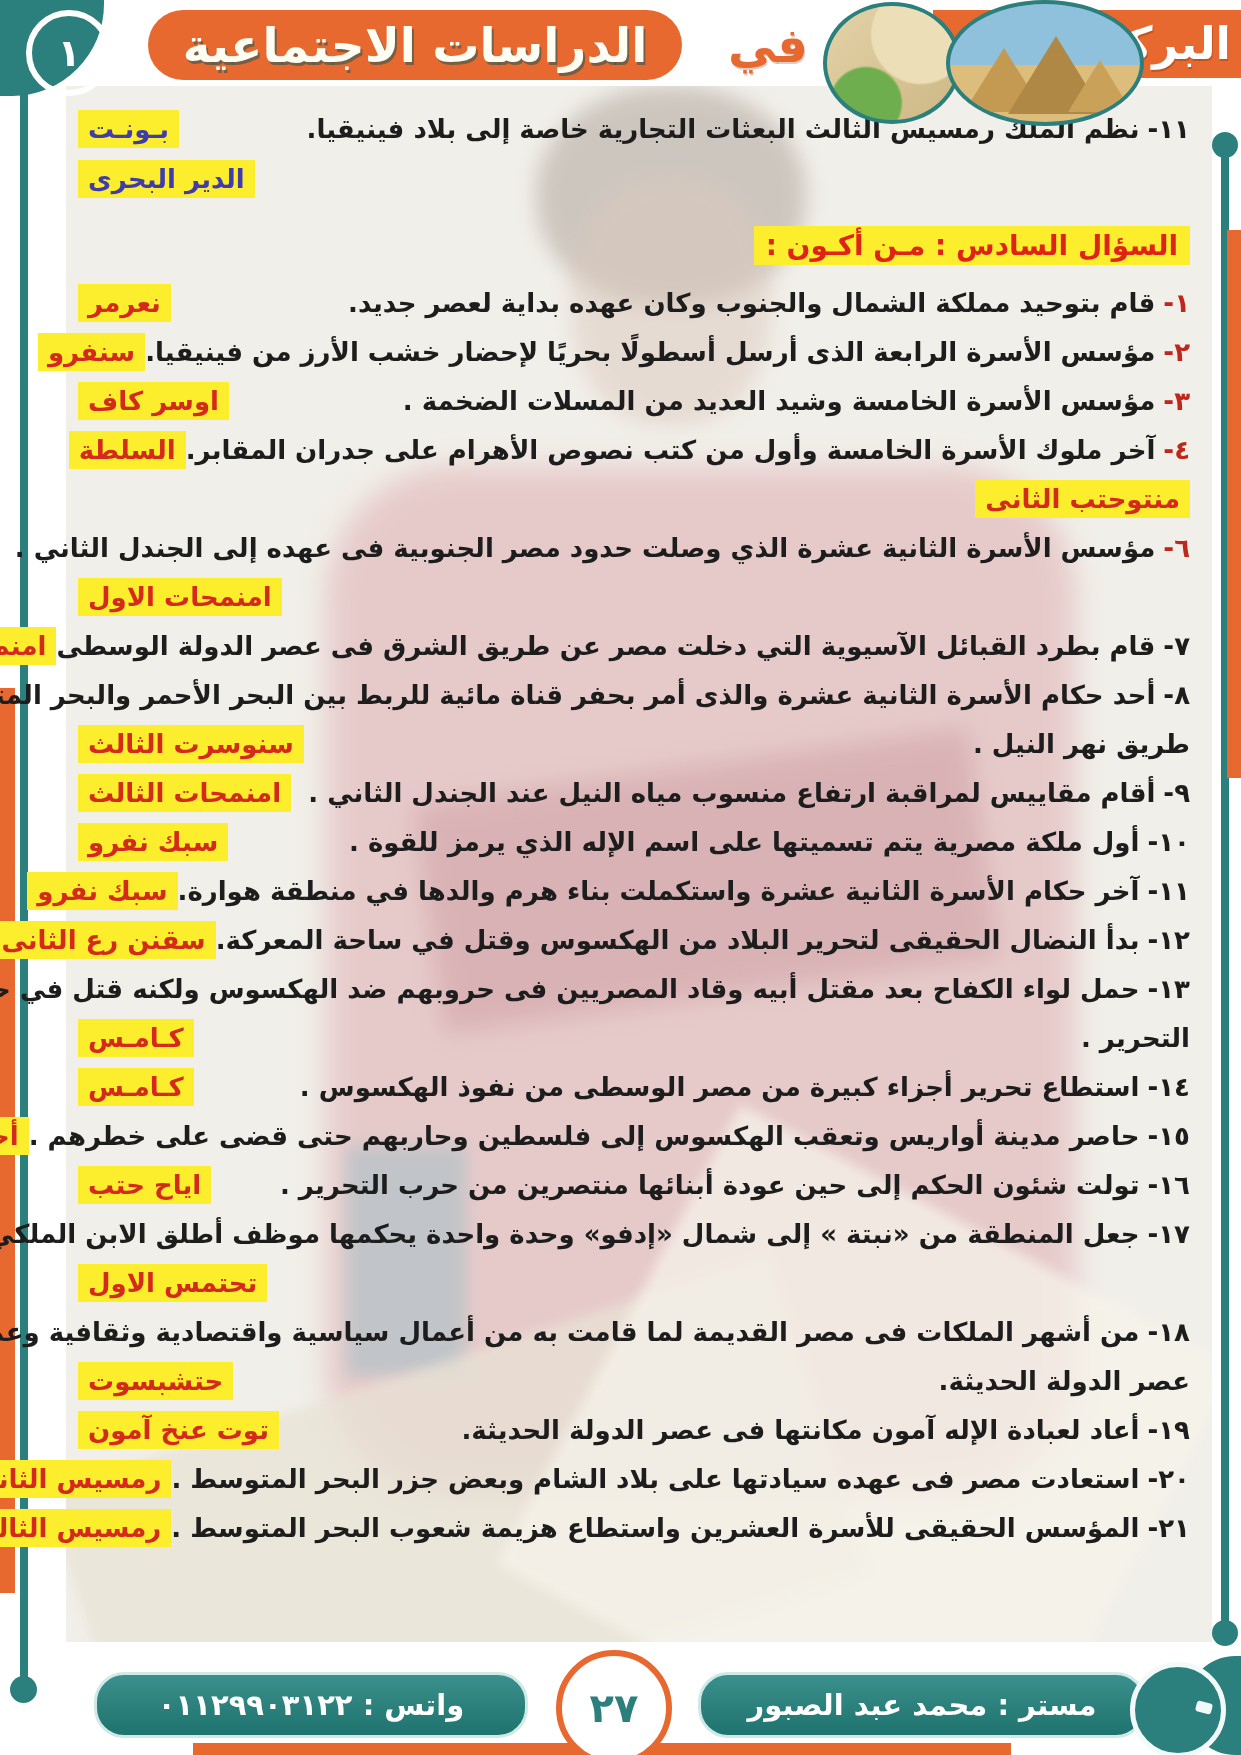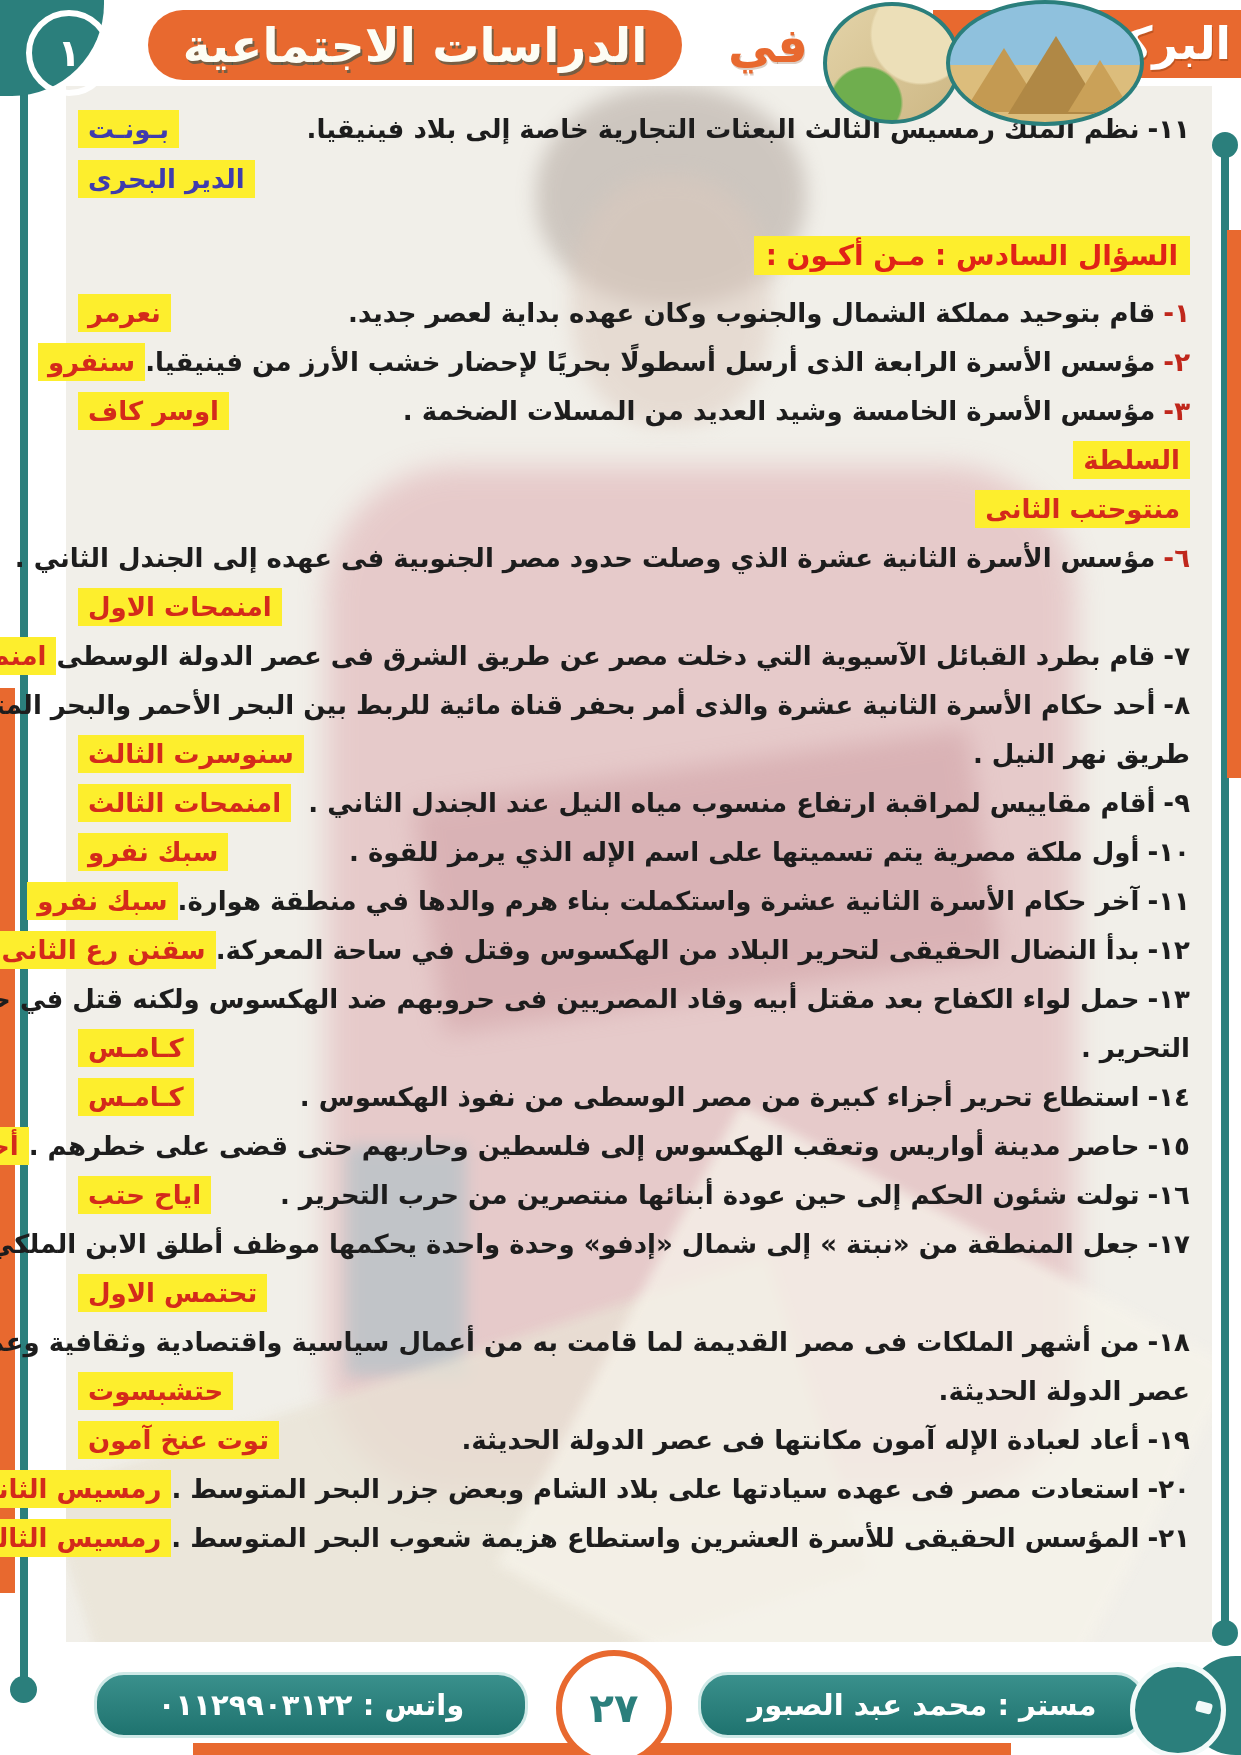--- a/index.html
+++ b/index.html
@@ -43,21 +43,21 @@
   
   .qa{position:absolute;left:78px;top:104px;width:1112px;z-index:2;}
   .row{display:flex;justify-content:space-between;align-items:center;direction:rtl;height:50px;
        font-size:26px;color:#1d1d1d;white-space:nowrap;}
   .items .row{height:49px;}
   .q{white-space:nowrap;}
   .num{margin-left:8px;}
   .num.red{color:#c0271c;}
   .ans{background:#fdee2d;color:#d42a1b;padding:4px 10px;white-space:nowrap;}
   .ans.blue{color:#3f3cae;}
-  .title-row{display:flex;direction:rtl;margin-top:28px;margin-bottom:10px;height:46px;align-items:center;}
+  .title-row{display:flex;direction:rtl;margin-top:18px;margin-bottom:10px;height:46px;align-items:center;}
   .title-chip{background:#fdee2d;color:#e02317;font-size:28px;padding:3px 12px;}
   
   .f-strip{position:absolute;left:193px;top:1743px;width:818px;height:12px;background:#e8692f;}
   .pill{position:absolute;top:1672px;height:60px;border-radius:30px;border:3px solid #cfe9e7;
         background:linear-gradient(#3a908c,#1f736f);display:flex;align-items:center;justify-content:center;
         color:#fff;font-size:29px;z-index:4;}
   .pill.left{left:94px;width:428px;}
   .pill.right{left:698px;width:442px;}
   .page-circle{position:absolute;left:556px;top:1650px;width:104px;height:104px;border-radius:50%;background:#fff;
         border:6px solid #e8692f;display:flex;align-items:center;justify-content:center;color:#2b7f7c;font-size:40px;z-index:4;}
@@ -135,20 +135,21 @@
           <span class="q"><span class="num red">٢-</span><span>مؤسس الأسرة الرابعة الذى أرسل أسطولًا بحريًا لإحضار خشب الأرز من فينيقيا.</span></span>
           <span class="ans">سنفرو</span>
         </div>
 
         <div class="row">
           <span class="q"><span class="num red">٣-</span><span>مؤسس الأسرة الخامسة وشيد العديد من المسلات الضخمة .</span></span>
           <span class="ans">اوسر كاف</span>
         </div>
 
         <div class="row">
+          <span class="q"><span class="num red">٤-</span><span>آخر ملوك الأسرة الخامسة وأول من كتب نصوص الأهرام على جدران المقابر.</span></span>
           <span class="ans">السلطة</span>
         </div>
 
         <div class="row">
           <span class="ans">منتوحتب الثانى</span>
         </div>
 
         <div class="row">
           <span class="q"><span class="num red">٦-</span><span>مؤسس الأسرة الثانية عشرة الذي وصلت حدود مصر الجنوبية فى عهده إلى الجندل الثاني .</span></span>
 

